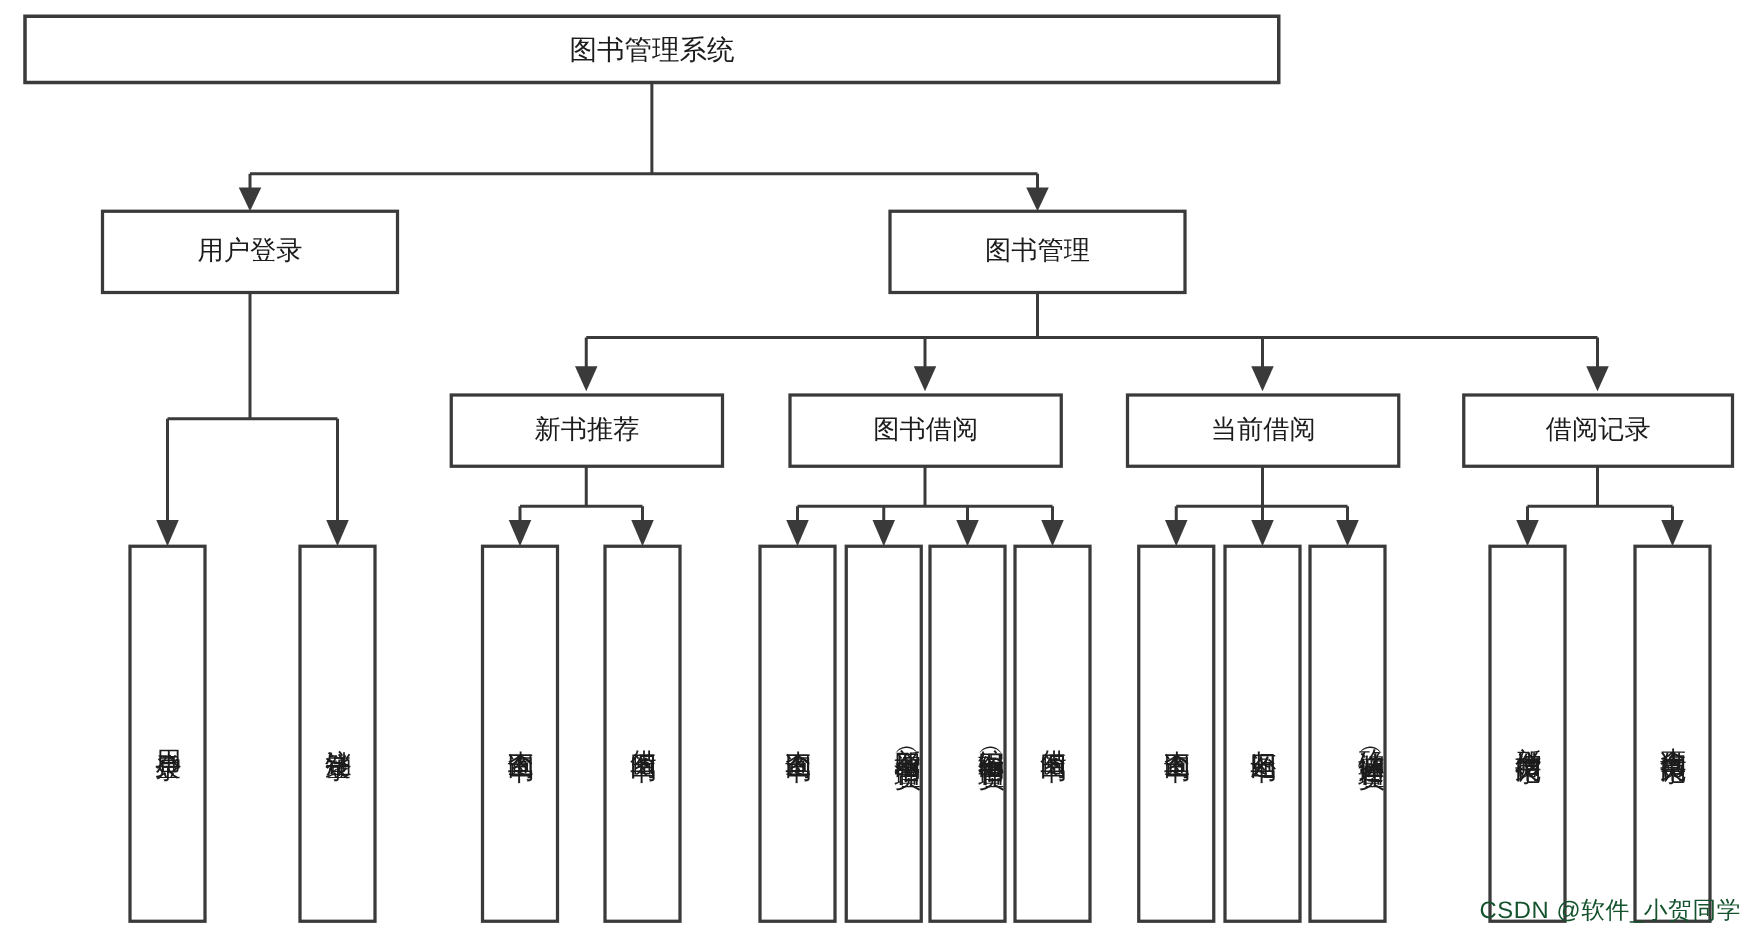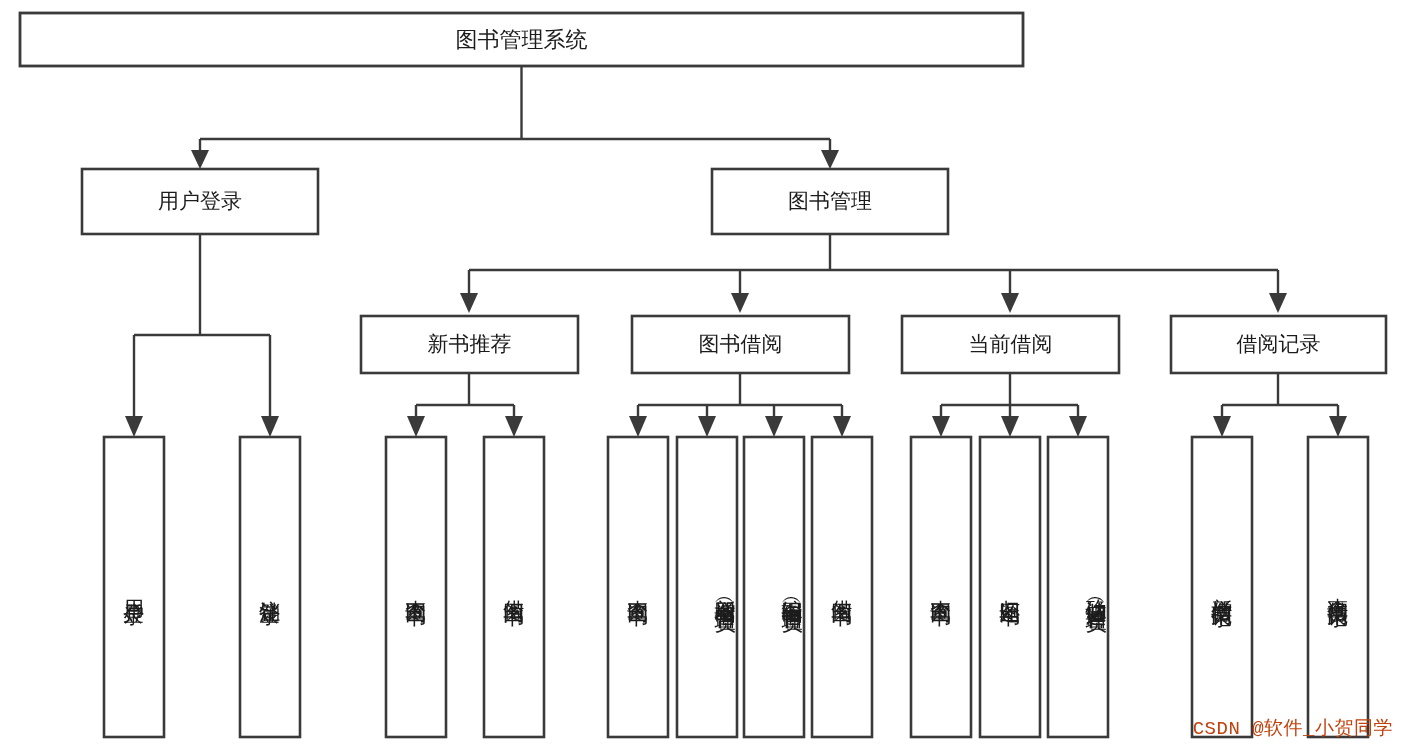--- a/index.html
+++ b/index.html
@@ -72,23 +72,23 @@
     display: flex;
     align-items: center;
     justify-content: center;
     white-space: nowrap;
     pointer-events: none;
   }
   .watermark {
     position: absolute;
     right: 12px;
     bottom: 6px;
-    font-family: Liberation Mono, monospace;
+    font-family: Liberation Sans, sans-serif;
     font-size: 19px;
-    color: #c2410c;
+    color: #14532d;
     letter-spacing: 0.5px;
     user-select: none;
     white-space: nowrap;
   }
 </style>
 </head>
 <body>
 
 <div id="diagram-root">
 

